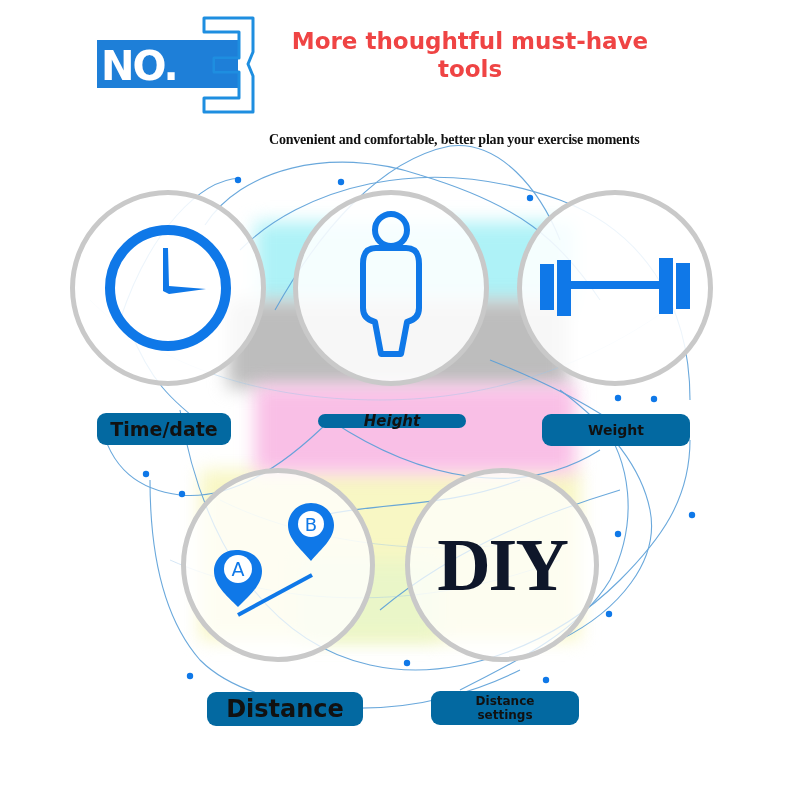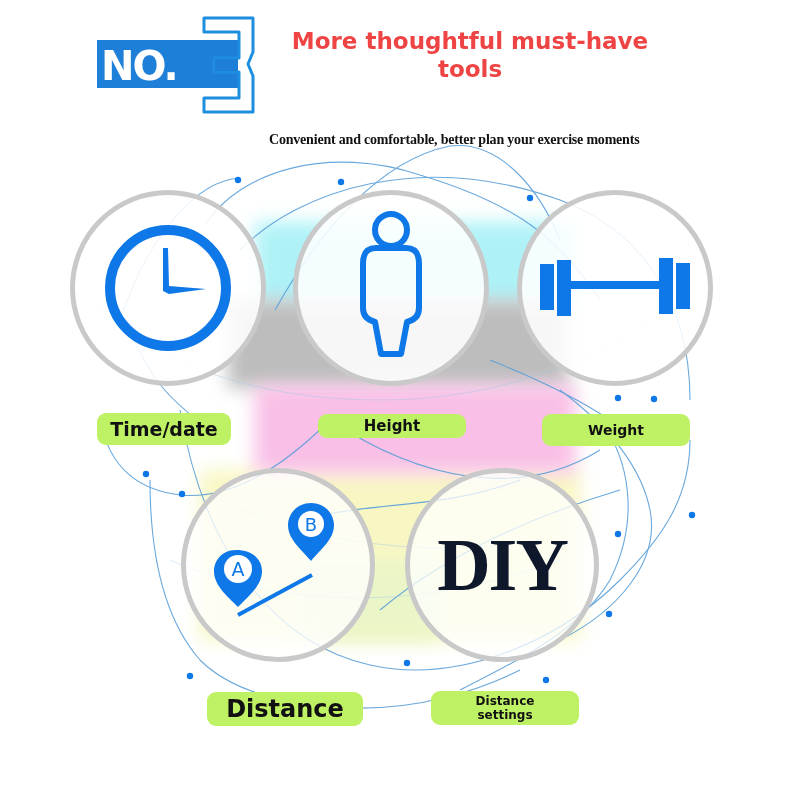--- a/index.html
+++ b/index.html
@@ -44,25 +44,25 @@
   .f-distance { left: 181px; top: 468px; width: 194px; height: 194px; background: rgba(255,255,255,0.78); }
   .f-diy { left: 405px; top: 468px; width: 194px; height: 194px; background: rgba(255,255,255,0.75); }
 
   .diy-text {
     color: #0f172a; font-family: Liberation Serif, serif; font-weight: bold;
     font-size: 74px; letter-spacing: -2px; line-height: 1;
   }
 
   
   .pill {
-    background: #bef264; border-radius: 9px; display: flex; align-items: center; justify-content: center;
+    background: #0369a1; border-radius: 9px; display: flex; align-items: center; justify-content: center;
     color: #111; font-family: "DejaVu Sans", sans-serif; font-weight: bold; text-align: center;
   }
   .l-time { left: 97px; top: 413px; width: 134px; height: 32px; font-size: 19px; }
-  .l-height { left: 318px; top: 414px; width: 148px; height: 24px; font-size: 15px; }
+  .l-height { left: 318px; top: 414px; width: 148px; height: 14px; font-size: 15px; font-style: italic; }
   .l-weight { left: 542px; top: 414px; width: 148px; height: 32px; font-size: 14px; }
   .l-distance { left: 207px; top: 692px; width: 156px; height: 34px; font-size: 24px; }
   .l-multi { left: 431px; top: 691px; width: 148px; height: 34px; font-size: 12px; line-height: 14px; flex-direction: column; }
 </style>
 </head>
 <body>
 
 <div class="abs logo">
   <svg width="162" height="100" viewBox="0 0 162 100">
 

